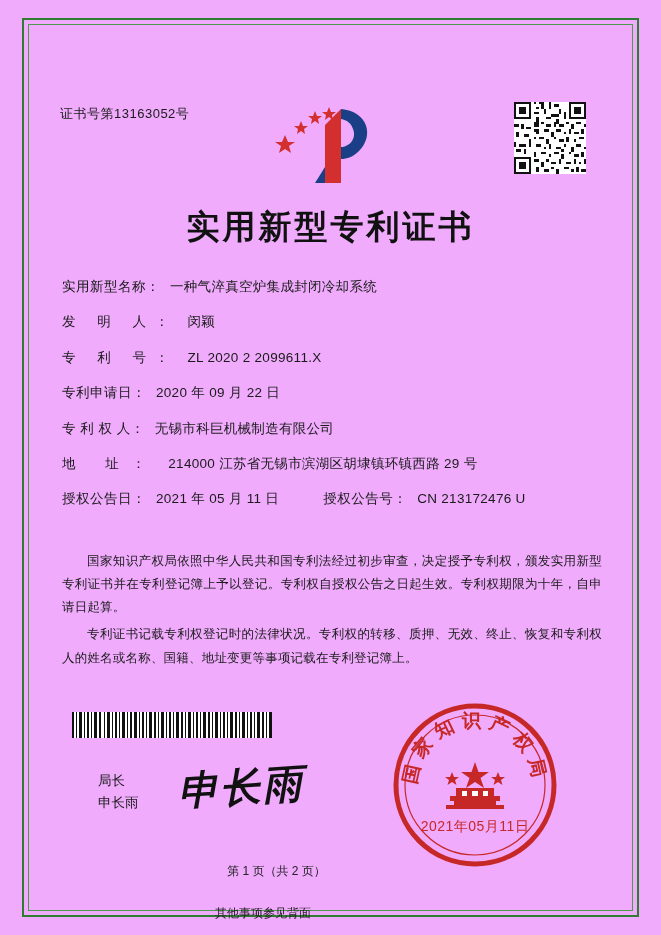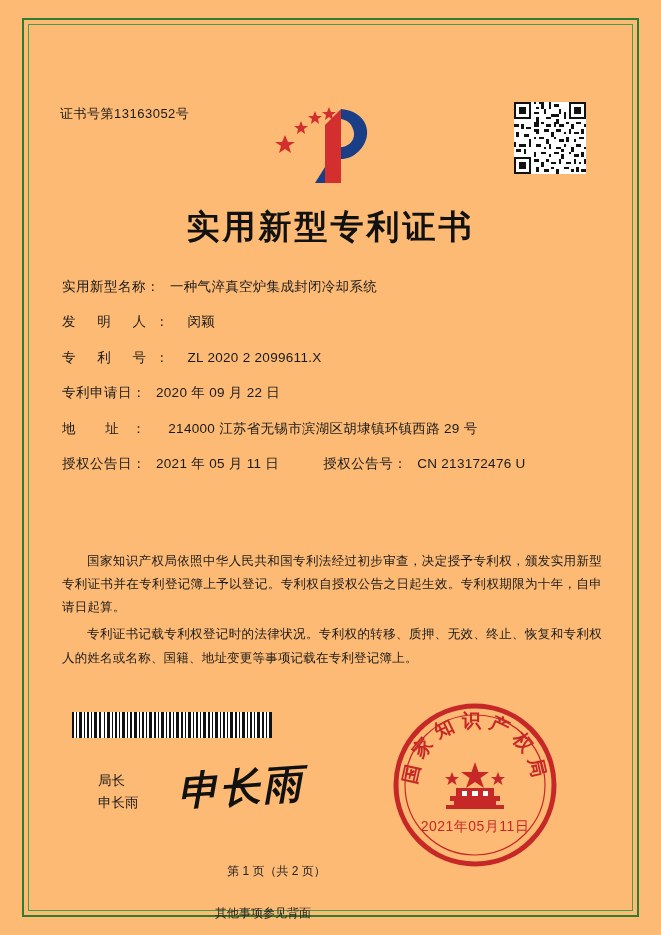--- a/index.html
+++ b/index.html
@@ -13,21 +13,21 @@
     font-family: "Liberation Serif", "DejaVu Serif", serif;
     color: #1a1a1a;
     position: relative;
     overflow: hidden;
   }
   .page {
     position: absolute;
     left: 0; top: 0;
     width: 661px;
     height: 935px;
-    background: #fdba74;
+    background: #f0abfc;
   }
   
   .border-outer {
     position: absolute;
     left: 22px; top: 18px;
     width: 617px; height: 899px;
     border: 2px solid #2e7d32;
     box-sizing: border-box;
   }
   .border-inner {
@@ -341,20 +341,24 @@
     </div>
     <div class="field-row">
       <span class="field-label sp2">专 利 号：</span>
       <span class="field-value">ZL 2020 2 2099611.X</span>
     </div>
     <div class="field-row">
       <span class="field-label">专利申请日：</span>
       <span class="field-value">2020 年 09 月 22 日</span>
     </div>
     <div class="field-row">
+      <span class="field-label">专 利 权 人：</span>
+      <span class="field-value">无锡市科巨机械制造有限公司</span>
+    </div>
+    <div class="field-row">
       <span class="field-label sp3">地 址：</span>
       <span class="field-value">214000 江苏省无锡市滨湖区胡埭镇环镇西路 29 号</span>
     </div>
     <div class="field-row two-col">
       <span class="field-label">授权公告日：</span>
       <span class="field-value">2021 年 05 月 11 日</span>
       <span class="second-label">授权公告号：</span>
       <span class="field-value">CN 213172476 U</span>
     </div>
   </div>

